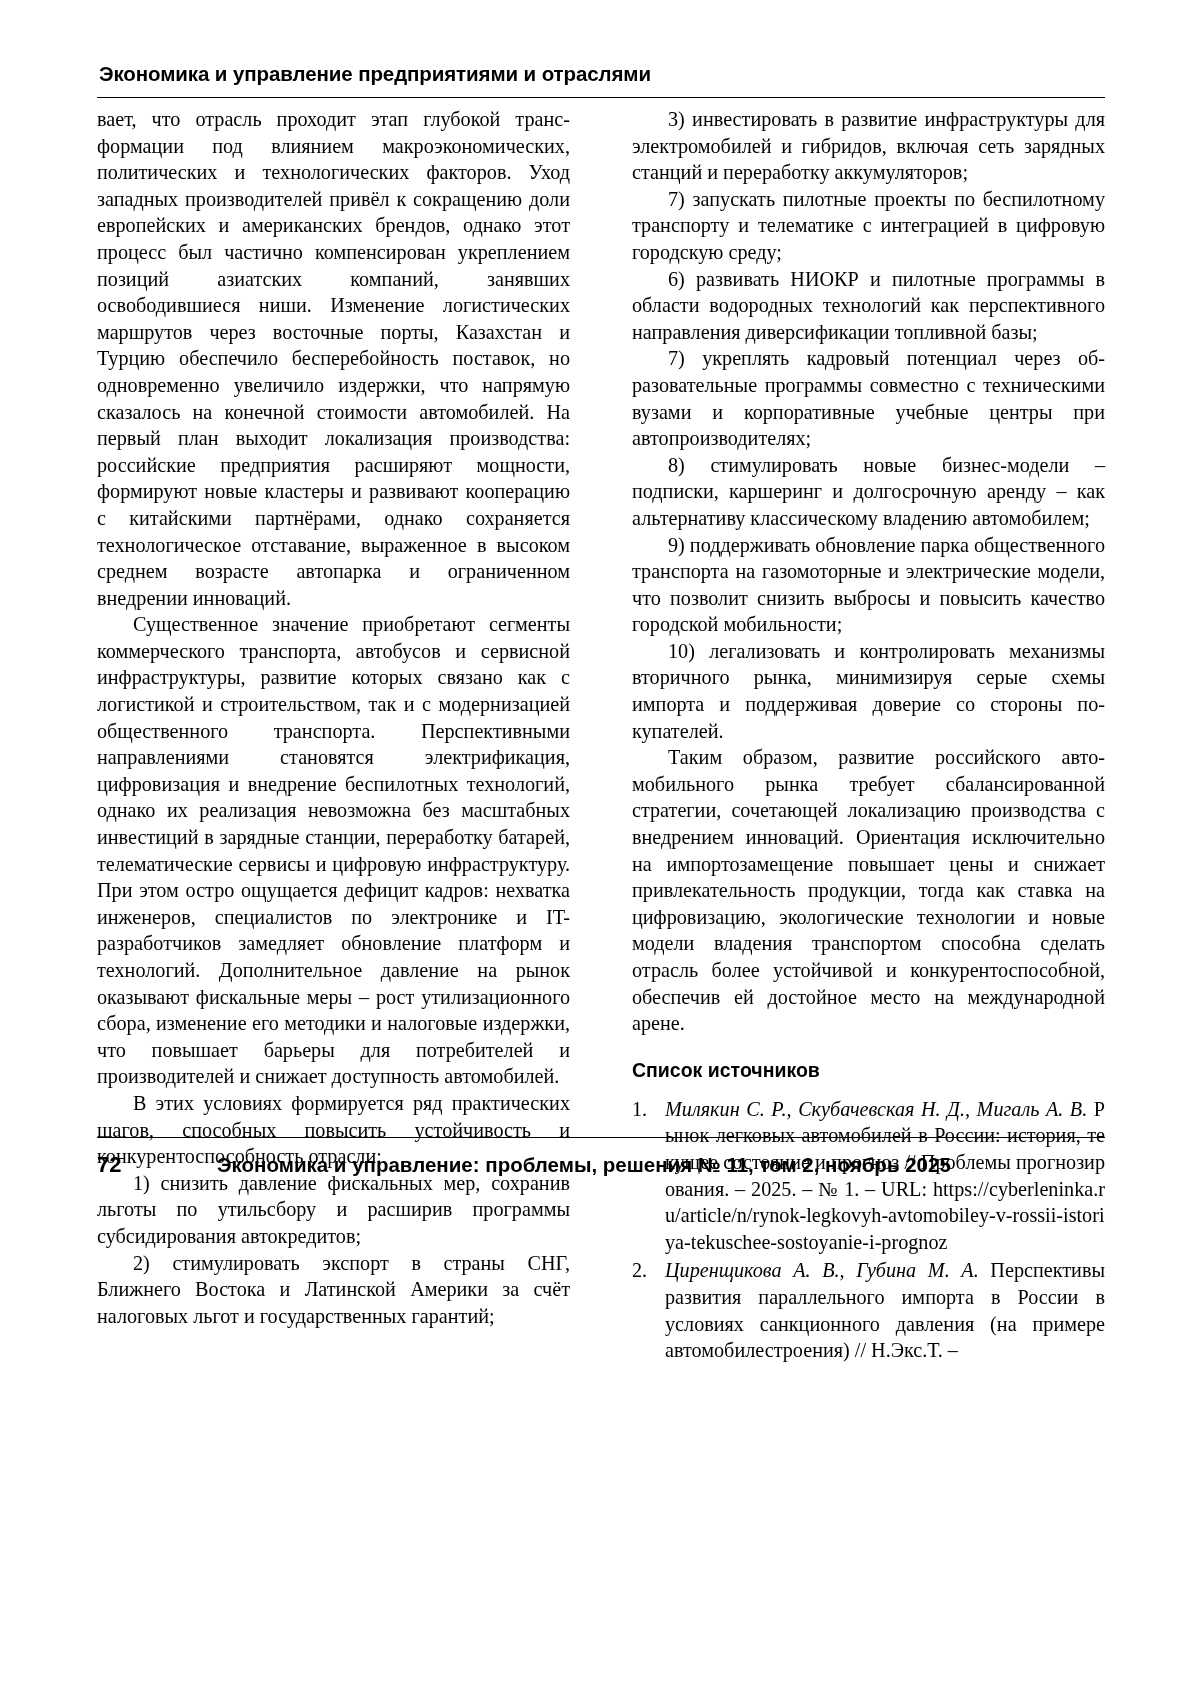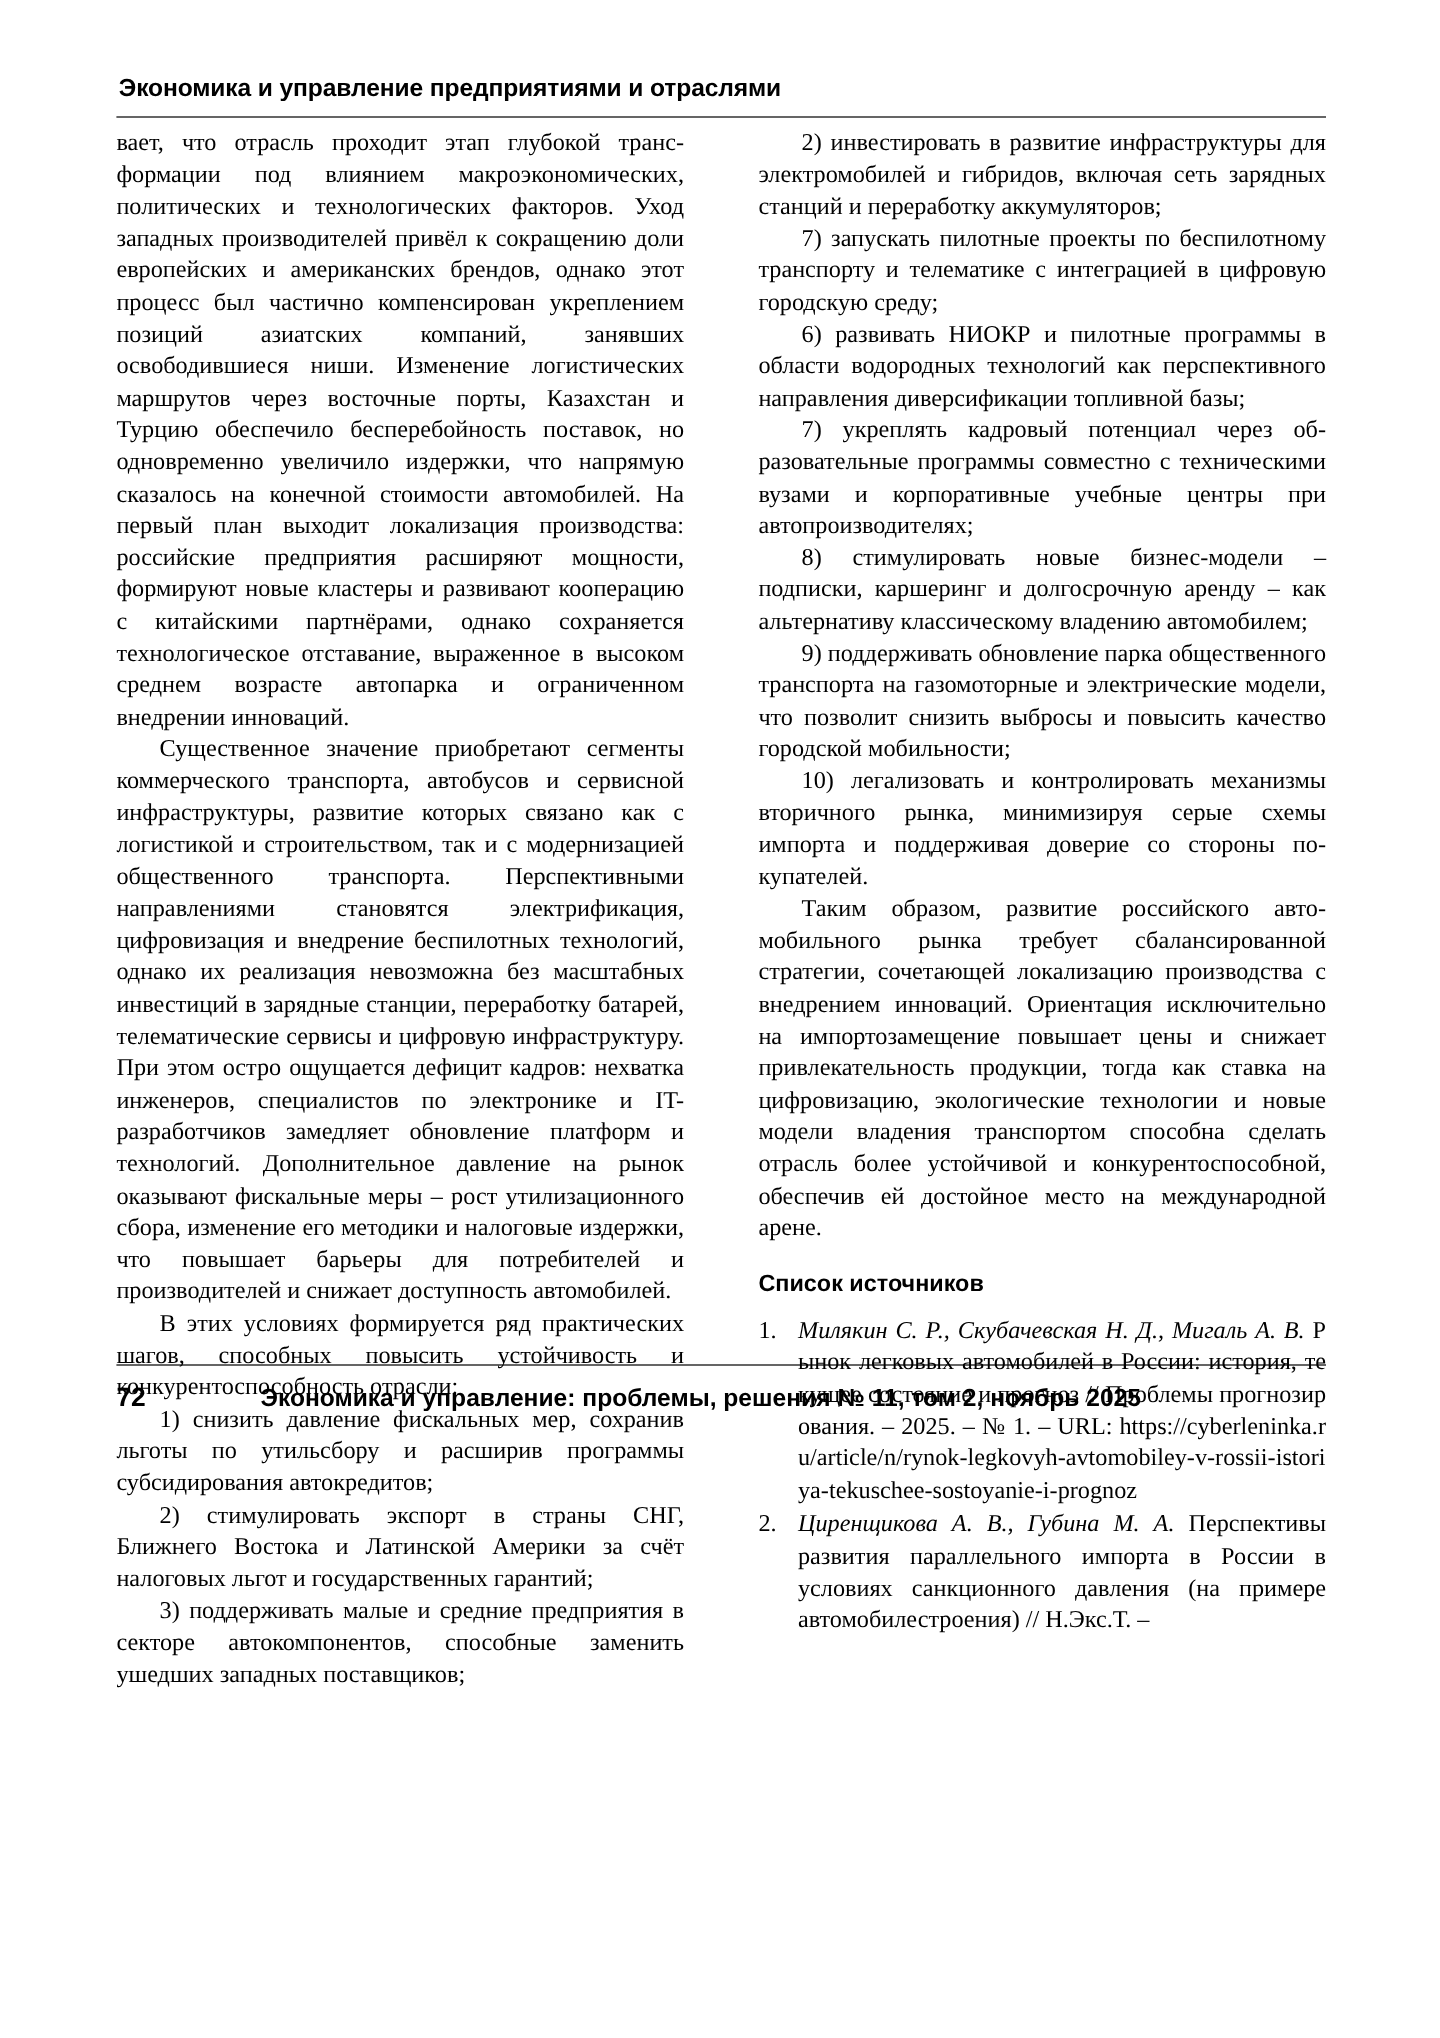--- a/index.html
+++ b/index.html
@@ -120,25 +120,24 @@
     <div class="rule"></div>
 
     <div class="columns">
 
       <div class="col">
         <p class="noind">вает, что отрасль проходит этап глубокой транс­формации под влиянием макроэкономических, политических и технологических факторов. Уход западных производителей привёл к сокращению доли европейских и американских брендов, од­нако этот процесс был частично компенсирован укреплением позиций азиатских компаний, за­нявших освободившиеся ниши. Изменение ло­гистических маршрутов через восточные порты, Казахстан и Турцию обеспечило бесперебойность поставок, но одновременно увеличило издержки, что напрямую сказалось на конечной стоимости автомобилей. На первый план выходит локализа­ция производства: российские предприятия рас­ширяют мощности, формируют новые кластеры и развивают кооперацию с китайскими партнёра­ми, однако сохраняется технологическое отста­вание, выраженное в высоком среднем возрасте автопарка и ограниченном внедрении инноваций.</p>
         <p class="ind">Существенное значение приобретают сег­менты коммерческого транспорта, автобусов и сервисной инфраструктуры, развитие которых связано как с логистикой и строительством, так и с модернизацией общественного транспор­та. Перспективными направлениями становят­ся электрификация, цифровизация и внедрение беспилотных технологий, однако их реализация невозможна без масштабных инвестиций в за­рядные станции, переработку батарей, телема­тические сервисы и цифровую инфраструктуру. При этом остро ощущается дефицит кадров: не­хватка инженеров, специалистов по электронике и IT-разработчиков замедляет обновление плат­форм и технологий. Дополнительное давление на рынок оказывают фискальные меры – рост утилизационного сбора, изменение его методи­ки и налоговые издержки, что повышает барьеры для потребителей и производителей и снижает доступность автомобилей.</p>
         <p class="ind">В этих условиях формируется ряд практиче­ских шагов, способных повысить устойчивость и конкурентоспособность отрасли:</p>
         <p class="num">1)  снизить давление фискальных мер, со­хранив льготы по утильсбору и расширив про­граммы субсидирования автокредитов;</p>
         <p class="num">2)  стимулировать экспорт в страны СНГ, Ближнего Востока и Латинской Америки за счёт налоговых льгот и государственных гарантий;</p>
-        <p class="num">3)  поддерживать малые и средние пред­приятия в секторе автокомпонентов, способные заменить ушедших западных поставщиков;</p>
       </div>
 
       <div class="col">
-        <p class="num">2)  инвестировать в развитие инфраструкту­ры для электромобилей и гибридов, включая сеть зарядных станций и переработку аккумуляторов;</p>
+        <p class="num">3)  инвестировать в развитие инфраструкту­ры для электромобилей и гибридов, включая сеть зарядных станций и переработку аккумуляторов;</p>
         <p class="num">7)  запускать пилотные проекты по беспи­лотному транспорту и телематике с интеграцией в цифровую городскую среду;</p>
         <p class="num">6)  развивать НИОКР и пилотные програм­мы в области водородных технологий как пер­спективного направления диверсификации топ­ливной базы;</p>
         <p class="num">7)  укреплять кадровый потенциал через об­разовательные программы совместно с техниче­скими вузами и корпоративные учебные центры при автопроизводителях;</p>
         <p class="num">8)  стимулировать новые бизнес-модели – подписки, каршеринг и долгосрочную аренду – как альтернативу классическому владению авто­мобилем;</p>
         <p class="num">9)  поддерживать обновление парка обще­ственного транспорта на газомоторные и элек­трические модели, что позволит снизить выбро­сы и повысить качество городской мобильности;</p>
         <p class="num">10) легализовать и контролировать механиз­мы вторичного рынка, минимизируя серые схемы импорта и поддерживая доверие со стороны по­купателей.</p>
         <p class="ind">Таким образом, развитие российского авто­мобильного рынка требует сбалансированной стратегии, сочетающей локализацию производ­ства с внедрением инноваций. Ориентация ис­ключительно на импортозамещение повышает цены и снижает привлекательность продукции, тогда как ставка на цифровизацию, экологические технологии и новые модели владения транспор­том способна сделать отрасль более устойчивой и конкурентоспособной, обеспечив ей достойное место на международной арене.</p>
 
         <div class="refs-title">Список источников</div>
 

